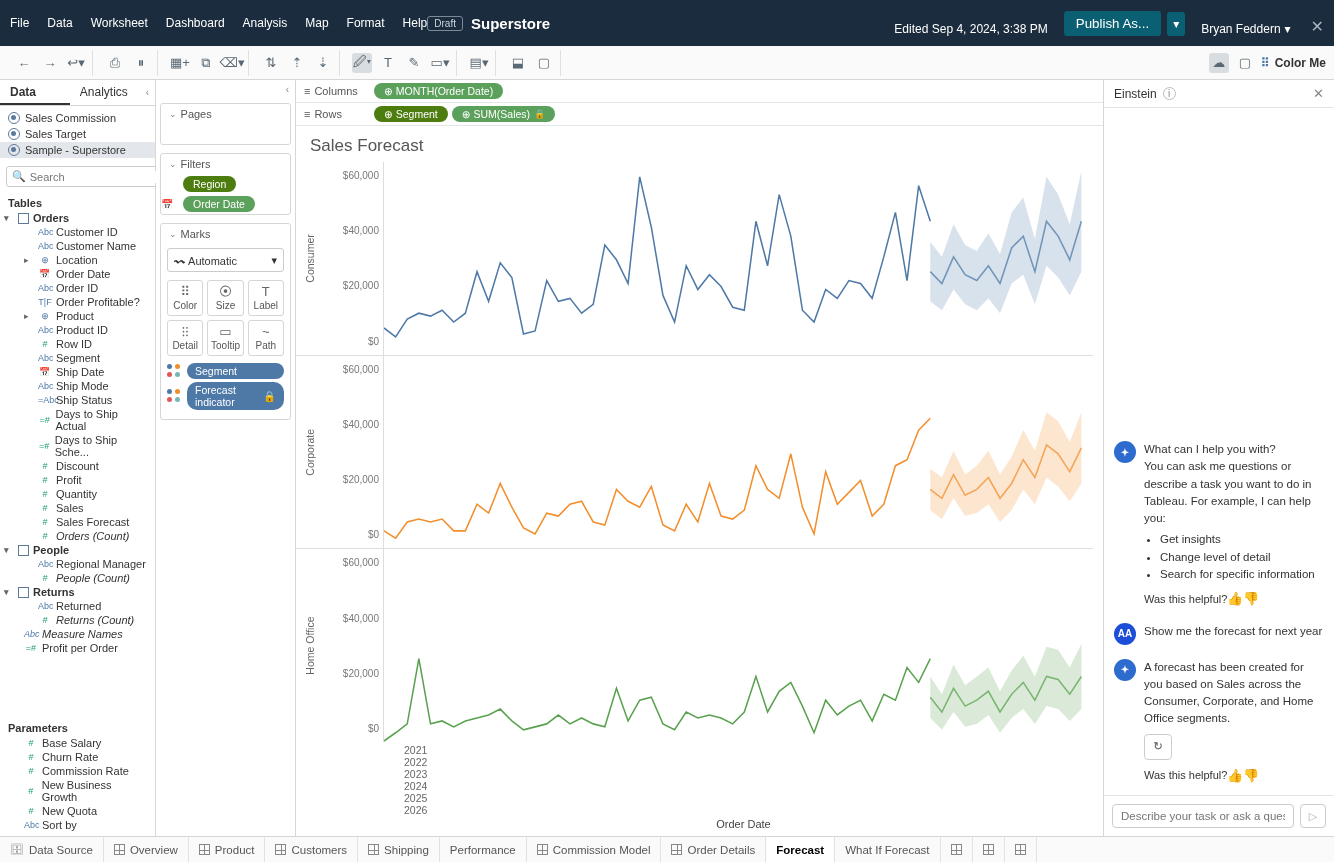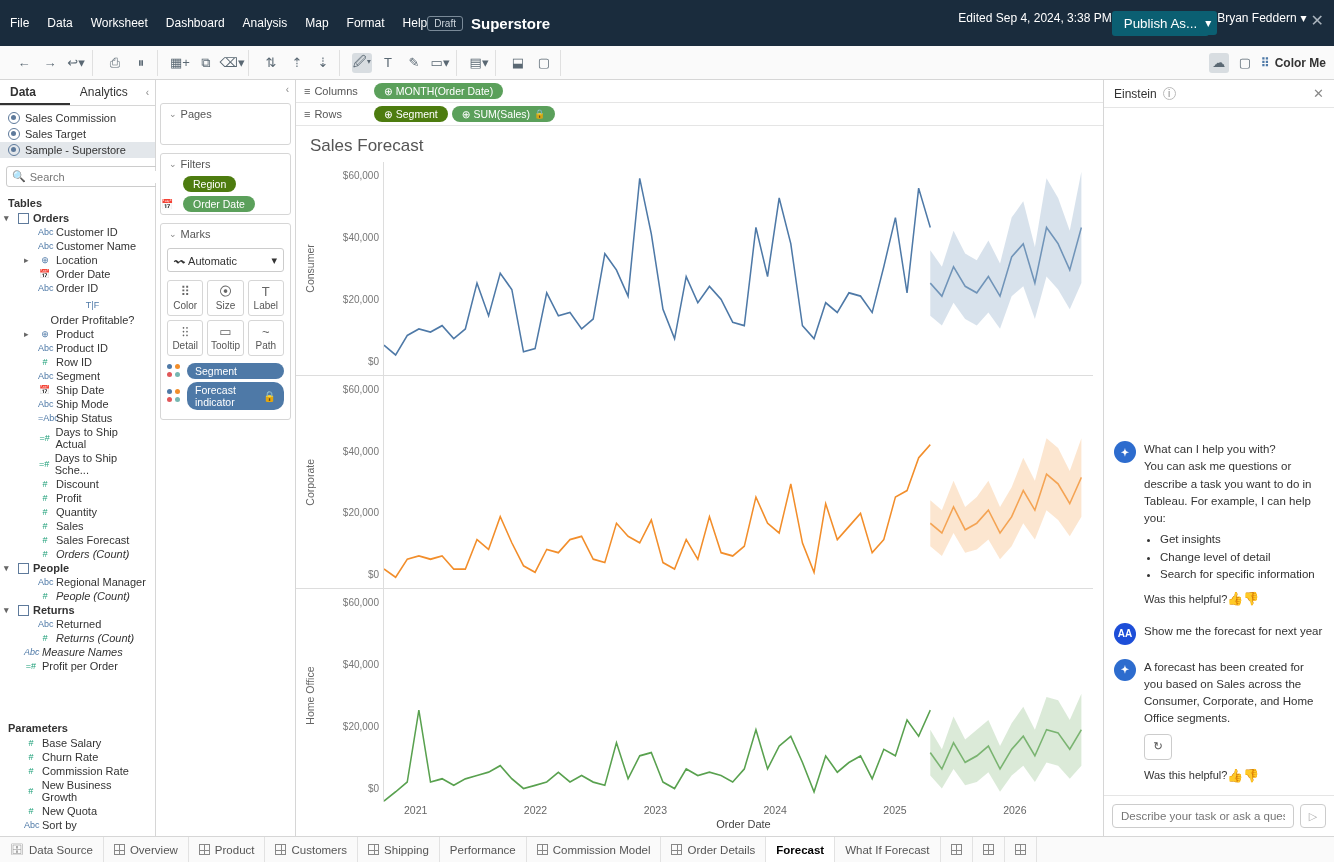--- a/index.html
+++ b/index.html
@@ -3,21 +3,21 @@
 <meta charset="utf-8">
 <style>
 * { box-sizing: border-box; margin: 0; padding: 0; }
 body { font-family: -apple-system, BlinkMacSystemFont, "Segoe UI", Arial, sans-serif; font-size: 11px; color: #333; background: #fff; width: 1334px; height: 862px; overflow: hidden; display: flex; flex-direction: column; }
 .topbar { background: #1a2c3d; color: #fff; height: 46px; display: flex; align-items: center; padding: 0 10px; }
 .topbar .menu { display: flex; gap: 18px; font-size: 12px; }
 .topbar .menu span { cursor: pointer; }
 .topbar .center { flex: 1; text-align: center; display: flex; align-items: center; gap: 8px; }
 .draft-pill { border: 1px solid #7a8a98; border-radius: 3px; padding: 1px 6px; font-size: 10px; color: #cdd5dc; }
 .title { font-size: 15px; font-weight: 600; }
-.topbar .right { display: flex; align-items: flex-start; gap: 0; font-size: 12px; }
+.topbar .right { display: flex; align-items: flex-end; gap: 16px; font-size: 12px; }
 .publish-btn { background: #0b5f72; border: none; color: #fff; padding: 5px 12px; border-radius: 3px; display: flex; align-items: center; gap: 4px; cursor: pointer; }
 .publish-dd { background: #0b5f72; color: #fff; padding: 5px 6px; border-radius: 3px; margin-left: -10px; cursor: pointer;}
 .user-menu { display: flex; align-items: center; gap: 4px; cursor: pointer; }
 .close-x { font-size: 16px; color: #aab4bd; cursor: pointer; margin-left: 4px;}
 .toolbar { height: 34px; border-bottom: 1px solid #d6d6d6; display: flex; align-items: center; padding: 0 8px; gap: 6px; background: #fafafa;}
 .toolbar .group { display: flex; align-items: center; gap: 6px; padding: 0 6px; border-right: 1px solid #e0e0e0; height: 26px; }
 .toolbar .group:last-child { border-right: none; }
 .tb-icon { width: 20px; height: 20px; display: flex; align-items: center; justify-content: center; color: #5a6873; cursor: pointer; font-size: 13px;}
 .tb-icon.hl { background: #d8dde1; border-radius: 3px; }
 .spacer { flex: 1; }
@@ -77,21 +77,21 @@
 .shelf .pill { margin: 0; }
 .viz-area { flex: 1; display: flex; flex-direction: column; min-width: 0; border-right:1px solid #d6d6d6;}
 .viz-title { padding: 10px 14px 6px 14px; font-size: 17px; color: #555; }
 .charts { flex: 1; display: flex; flex-direction: column; padding: 0 10px 0 0;}
 .chart-row { flex: 1; display: flex; border-bottom: 1px solid #ddd; position:relative;}
 .chart-row:last-child { border-bottom: none; }
 .row-label { width: 28px; display: flex; align-items: center; justify-content: center; writing-mode: vertical-rl; transform: rotate(180deg); font-size: 10.5px; color: #666;}
 .ygrid { width: 60px; display: flex; flex-direction: column; justify-content: space-between; padding: 8px 4px 8px 0; text-align: right; font-size: 10px; color: #777; border-right: 1px solid #ddd;}
 .plot { flex: 1; position: relative; }
 .plot svg { width: 100%; height: 100%; }
-.xaxis { display: flex; padding-left: 88px; font-size: 10.5px; color: #666; padding-top:2px; justify-content:space-between;}
+.xaxis { display: flex; padding-left: 88px; font-size: 10.5px; color: #666; padding-top:2px; justify-content:space-between;flex-direction:column;}
 .xaxis span{flex:1; text-align:left; padding-left:20px;}
 .xlabel { text-align: center; font-size: 11px; color: #444; padding: 2px 0 6px 88px;}
 .rightpanel { width: 230px; display: flex; flex-direction: column; background: #fff; }
 .rp-hdr { padding: 6px 10px; font-size: 12px; display: flex; align-items: center; gap: 6px; border-bottom: 1px solid #e5e5e5;}
 .rp-hdr .rp-title{font-weight:400;}
 .rp-hdr .info { color:#888; font-size:10px; border:1px solid #bbb; border-radius:50%; width:13px; height:13px; display:flex; align-items:center; justify-content:center;}
 .rp-hdr .rpclose { margin-left: auto; color:#888; cursor:pointer; font-size:13px;}
 .rp-body { flex: 1; overflow-y: auto; padding: 10px; display:flex; flex-direction:column; justify-content:flex-end; gap:14px;}
 .msg { display: flex; gap: 8px; font-size: 11.5px; line-height: 1.5;}
 .avatar { width: 22px; height: 22px; border-radius: 50%; flex-shrink: 0; display:flex; align-items:center; justify-content:center; font-size:10px; color:#fff; font-weight:600;}
@@ -246,21 +246,21 @@
         <div class="tree-item" style="padding-left: 24px;">
           <span class="caret"></span>
           <span class="ticon dim-date">📅</span>
           <span>Order Date</span>
         </div>
         <div class="tree-item" style="padding-left: 24px;">
           <span class="caret"></span>
           <span class="ticon dim-abc">Abc</span>
           <span>Order ID</span>
         </div>
-        <div class="tree-item" style="padding-left: 36px; flex-direction: column;">
+        <div class="tree-item" style="padding-left: 24px;">
           <span class="caret"></span>
           <span class="ticon dim-abc">T|F</span>
           <span>Order Profitable?</span>
         </div>
         <div class="tree-item" style="padding-left: 24px;">
           <span class="caret">▸</span>
           <span class="ticon dim-geo">⊕</span>
           <span>Product</span>
         </div>
         <div class="tree-item" style="padding-left: 24px;">

